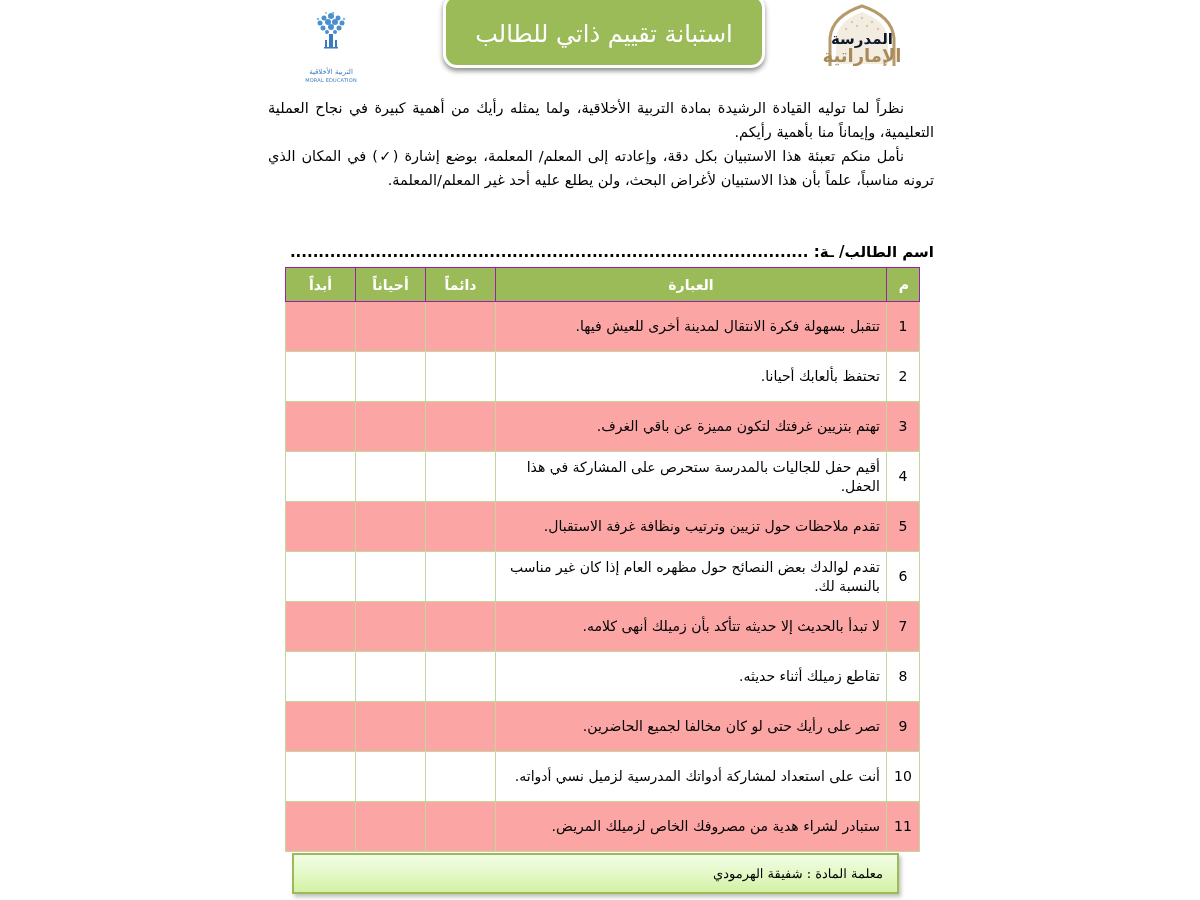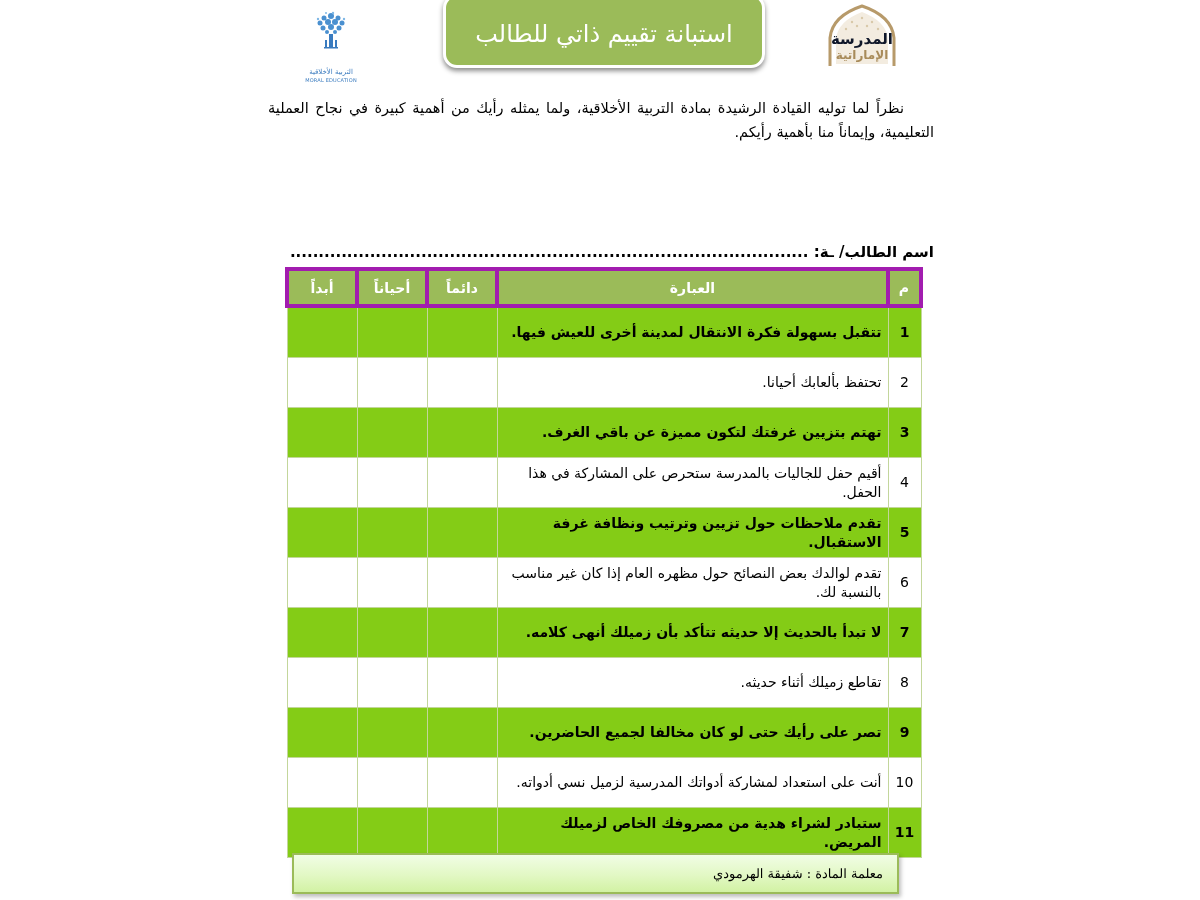--- a/index.html
+++ b/index.html
@@ -22,21 +22,21 @@
     box-shadow: 0 3px 5px rgba(0,0,0,0.45);
     display: flex; align-items: center; justify-content: center;
   }
   .banner span {
     color: #ffffff; font-size: 24px; direction: rtl; padding-top: 6px;
     font-family: "DejaVu Sans", sans-serif;
   }
 
   .logo-school { left: 822px; top: 4px; width: 80px; height: 64px; }
   .logo-school .t1 { position: absolute; left: 0; top: 27px; width: 80px; text-align: center; font-size: 15px; font-weight: bold; color: #0f172a; line-height: 16px; direction: rtl; }
-  .logo-school .t2 { position: absolute; left: 0; top: 44px; width: 80px; text-align: center; font-size: 12px; font-weight: bold; color: #a88b5a; line-height: 15px; direction: rtl; }
+  .logo-school .t2 { position: absolute; left: 0; top: 44px; width: 80px; text-align: center; font-size: 18px; font-weight: bold; color: #a88b5a; line-height: 15px; direction: rtl; }
 
   
   .intro {
     left: 268px; top: 96px; width: 666px;
     direction: rtl; text-align: justify; font-size: 14.5px; line-height: 24px;
   }
   .intro .greet { font-weight: bold; font-size: 15.5px; }
   .intro p { margin: 0; text-indent: 30px; text-align-last: right; }
 
   .name-line {
@@ -44,27 +44,27 @@
     direction: rtl; font-size: 15px; font-weight: bold; white-space: nowrap; overflow: hidden;
   }
 
   
   table.survey {
     position: absolute; left: 285px; top: 267px; width: 634px;
     border-collapse: collapse; direction: rtl; table-layout: fixed;
   }
   table.survey th {
     background: #9BBB59; color: #ffffff; font-weight: bold; font-size: 14px;
-    height: 33px; padding: 0; border: 4px solid #a21caf;
+    height: 33px; padding: 0; border: 1px solid #a21caf;
   }
   table.survey td {
     border: 1.5px solid #C3D69B; height: 49px; padding: 0 6px; font-size: 14px;
     line-height: 19px; vertical-align: middle;
   }
-  table.survey tr.alt td { background: #84cc16; font-weight: bold; }
+  table.survey tr.alt td { background: #fca5a5; }
   table.survey td.num { text-align: center; font-family: "DejaVu Sans", sans-serif; font-size: 14px; }
   table.survey td.stmt { text-align: right; }
   table.survey th.num-h { text-align: right; padding-right: 10px; }
   table.survey td.check { cursor: pointer; }
 
   
   .footer-box {
     left: 292px; top: 853px; width: 603px; height: 37px;
     background: linear-gradient(to bottom, #f1fde5 0%, #e2f8c4 55%, #d2f2a4 100%);
     border: 2px solid #9BBB59;
@@ -124,20 +124,21 @@
         <circle cx="45" cy="22" r="1.2"></circle>
         <circle cx="56" cy="25" r="1.2"></circle>
     </g>
   </svg>
   <div class="t1">المدرسة</div>
   <div class="t2">الإماراتية</div>
 </div>
 
 <div class="abs intro">
   <p>نظراً لما توليه القيادة الرشيدة بمادة التربية الأخلاقية، ولما يمثله رأيك من أهمية كبيرة في نجاح العملية التعليمية، وإيماناً منا بأهمية رأيكم.</p>
+  <p>نأمل منكم تعبئة هذا الاستبيان بكل دقة، وإعادته إلى المعلم/ المعلمة، بوضع إشارة (✓) في المكان الذي ترونه مناسباً، علماً بأن هذا الاستبيان لأغراض البحث، ولن يطلع عليه أحد غير المعلم/المعلمة.</p>
 </div>
 
 <div class="abs name-line">
   <span>اسم الطالب/ ـة:</span>
   <span>................................................................................................................................</span>
 </div>
 
 <table class="survey">
   <colgroup>
     <col style="width:33px">

